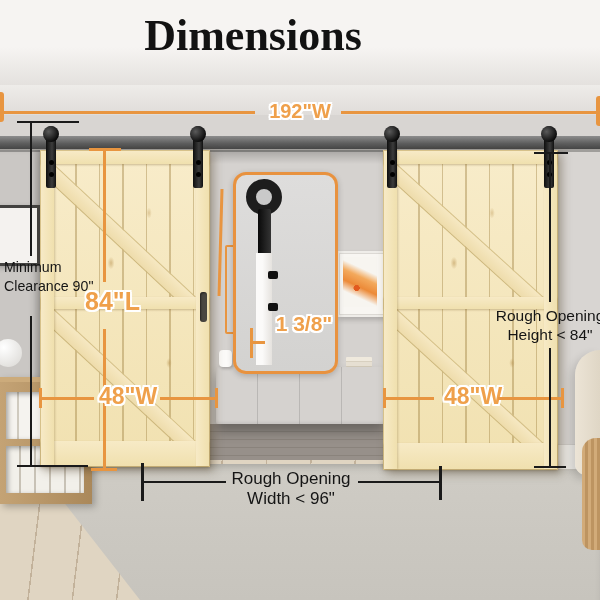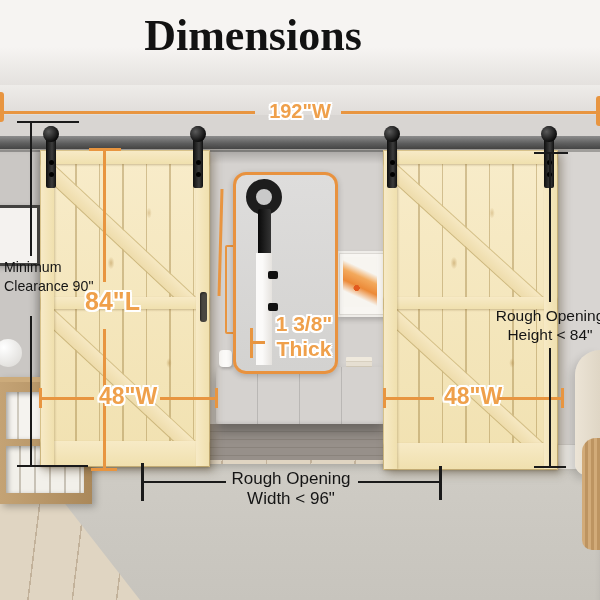--- a/index.html
+++ b/index.html
@@ -108,21 +108,20 @@
   <div class="p" style="left:233px;top:172px;width:99px;height:196px;border:3.5px solid #E8923F;border-radius:13px;background:linear-gradient(180deg,#dedddc,#d3d2d0);box-shadow:0 2px 6px rgba(0,0,0,.2);z-index:8">
     <div class="p" style="left:10px;top:4px;width:36px;height:36px;box-sizing:border-box;border:10px solid #1d1d1d;border-radius:50%;background:#c9c9c9"></div>
     <div class="p" style="left:22px;top:34px;width:13px;height:46px;background:linear-gradient(90deg,#090909,#343434);border-radius:2px"></div>
     <div class="p" style="left:20px;top:78px;width:16px;height:112px;background:linear-gradient(90deg,#fbfaf9 40%,#e5e2de)"></div>
     <div class="p" style="left:32px;top:96px;width:10px;height:8px;background:#101010;border-radius:2px"></div>
     <div class="p" style="left:32px;top:128px;width:10px;height:8px;background:#101010;border-radius:2px"></div>
   </div>
   <div class="p oln" style="left:250px;top:328px;width:3px;height:30px;z-index:9"></div>
   <div class="p oln" style="left:253px;top:341px;width:12px;height:2.5px;z-index:9"></div>
   <div class="p otx" style="left:262px;top:312px;width:84px;font-size:21px;z-index:9">1 3/8"</div>
-  <div class="p otx" style="left:262px;top:337px;width:84px;font-size:21px;z-index:9">Thick</div>
 
   <div class="p" style="left:-2px;top:92px;width:6px;height:30px;background:#E89540;border-radius:3px;z-index:10"></div>
   <div class="p" style="left:596px;top:96px;width:6px;height:30px;background:#E89540;border-radius:3px;z-index:10"></div>
   <div class="p oln" style="left:0;top:111px;width:255px;height:2.5px;z-index:10"></div>
   <div class="p oln" style="left:341px;top:111px;width:259px;height:2.5px;z-index:10"></div>
   <div class="p otx" style="left:240px;top:100px;width:120px;font-size:20px;z-index:10">192"W</div>
 
   <div class="p oln" style="left:89px;top:148px;width:32px;height:3px;z-index:10"></div>
   <div class="p oln" style="left:103px;top:151px;width:2.5px;height:131px;z-index:10"></div>
   <div class="p otx" style="left:70px;top:287px;width:85px;font-size:25px;z-index:10">84"L</div>

